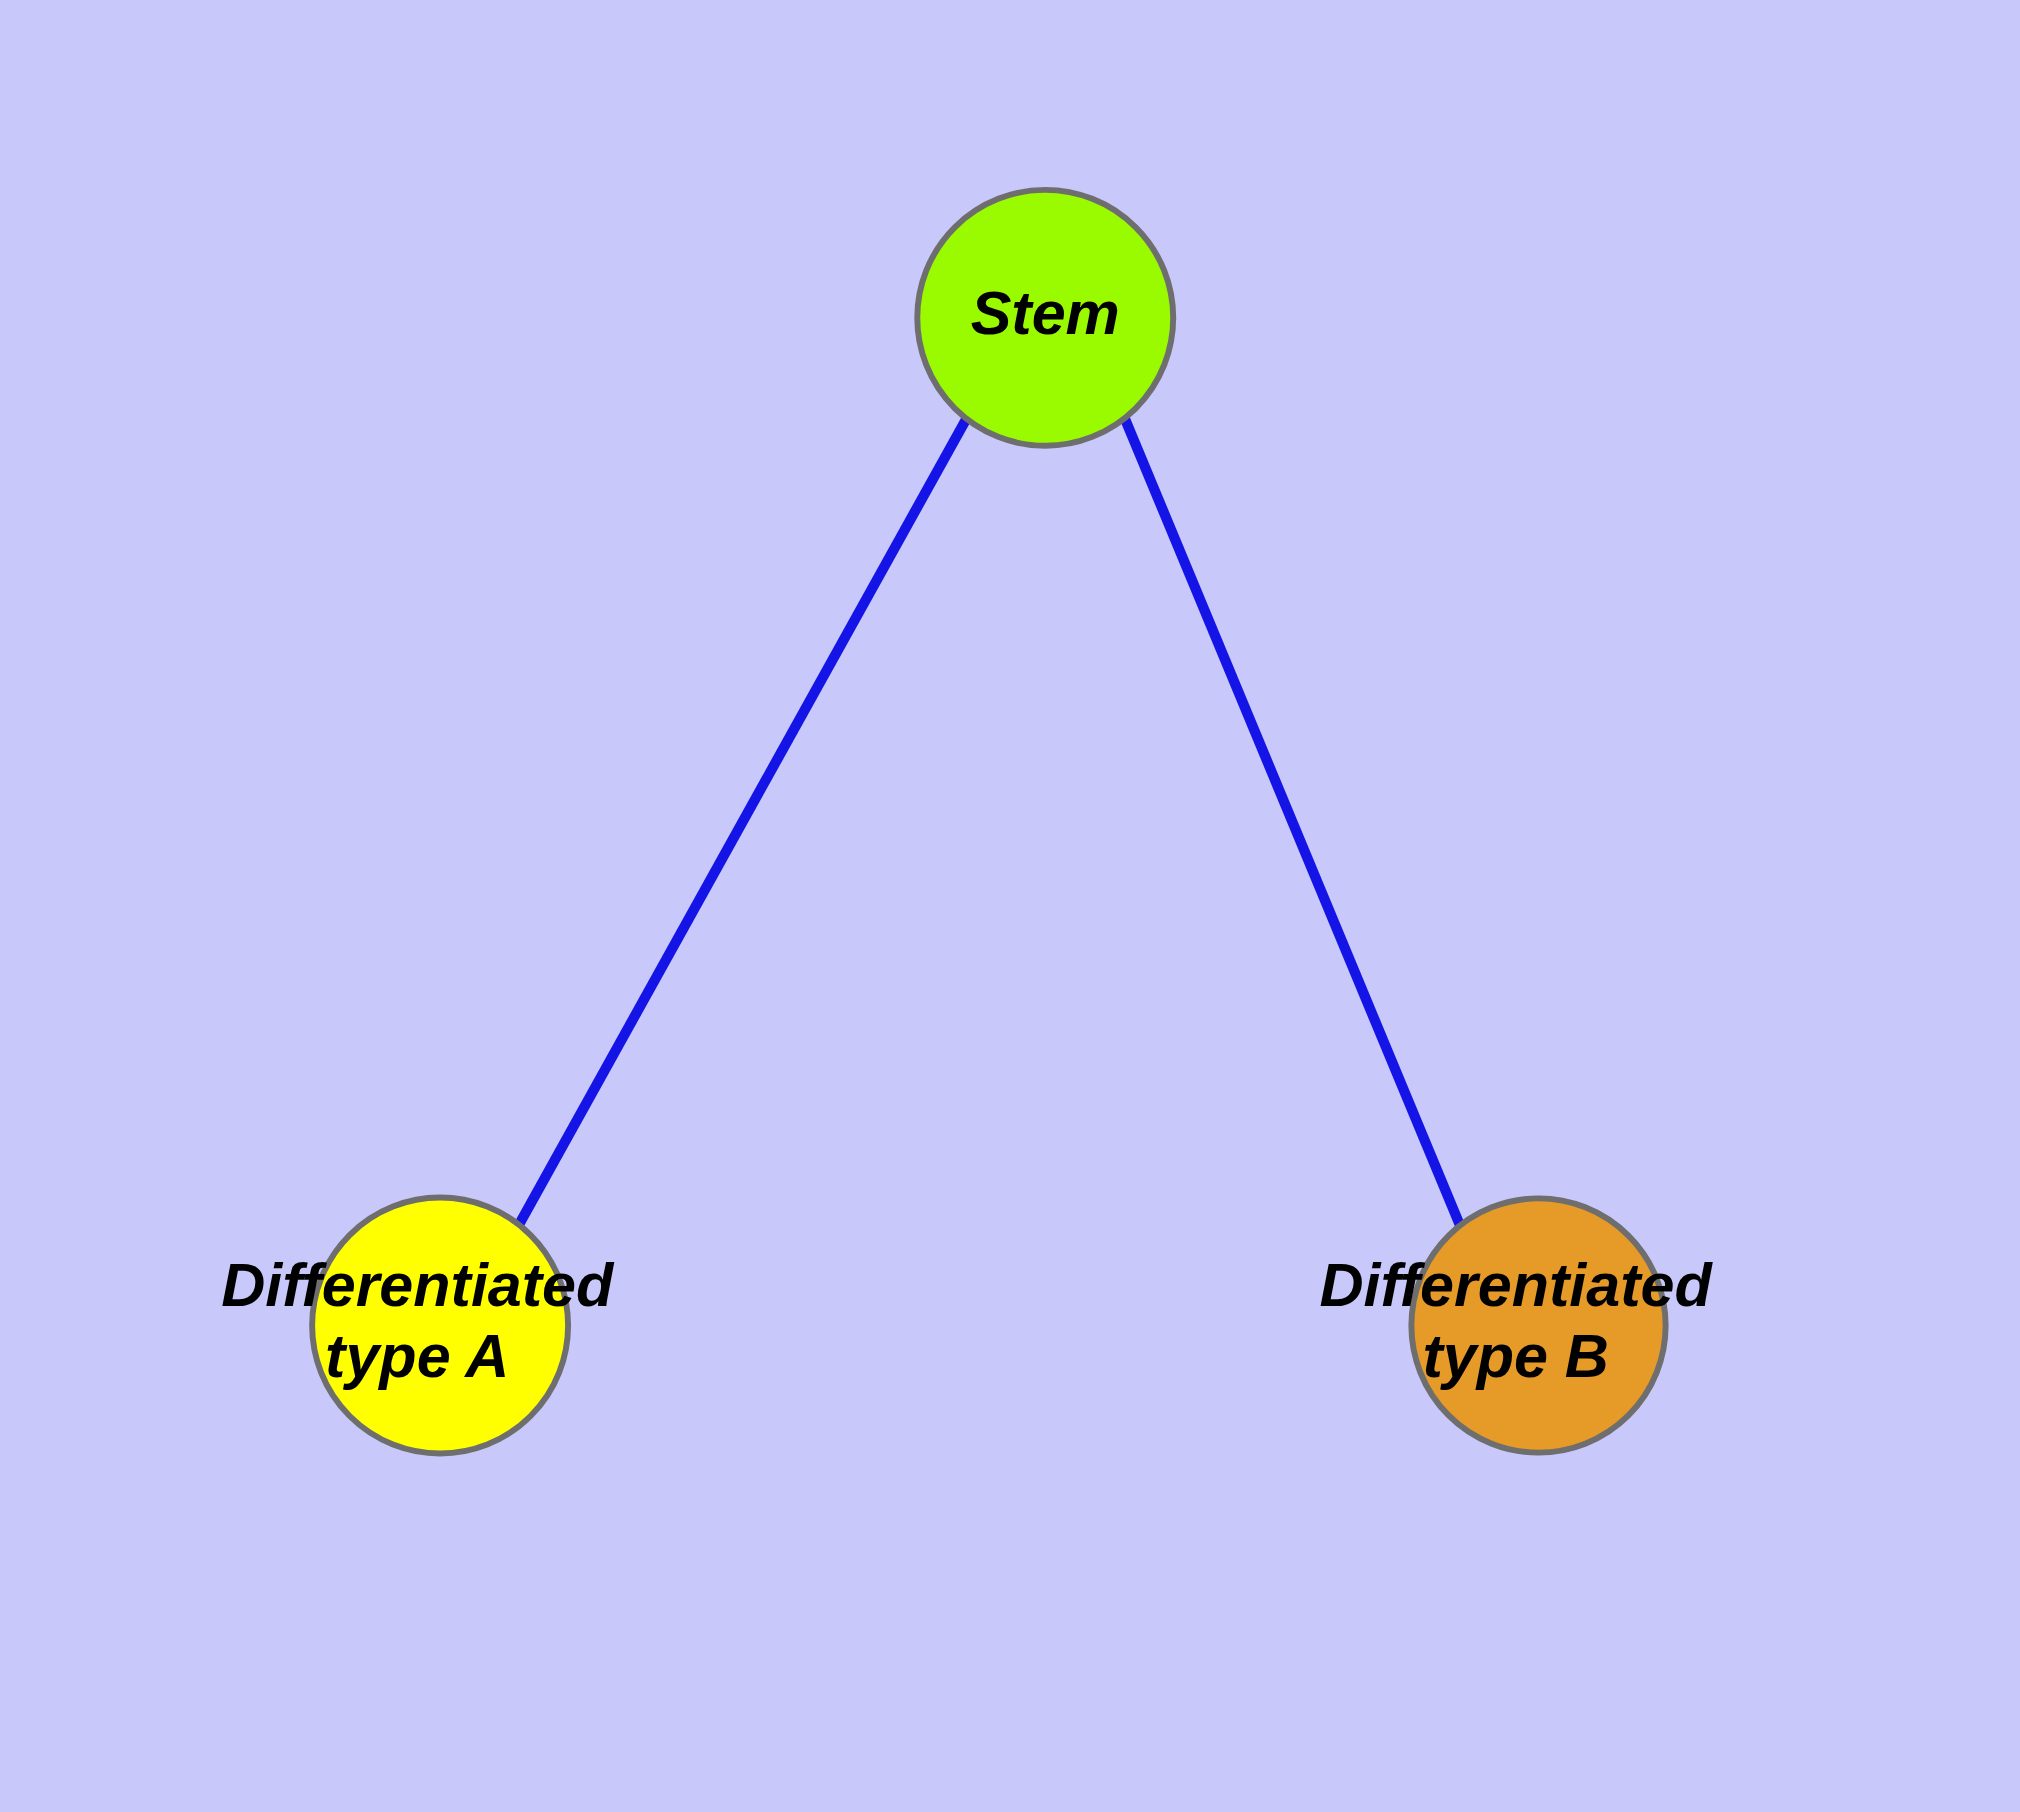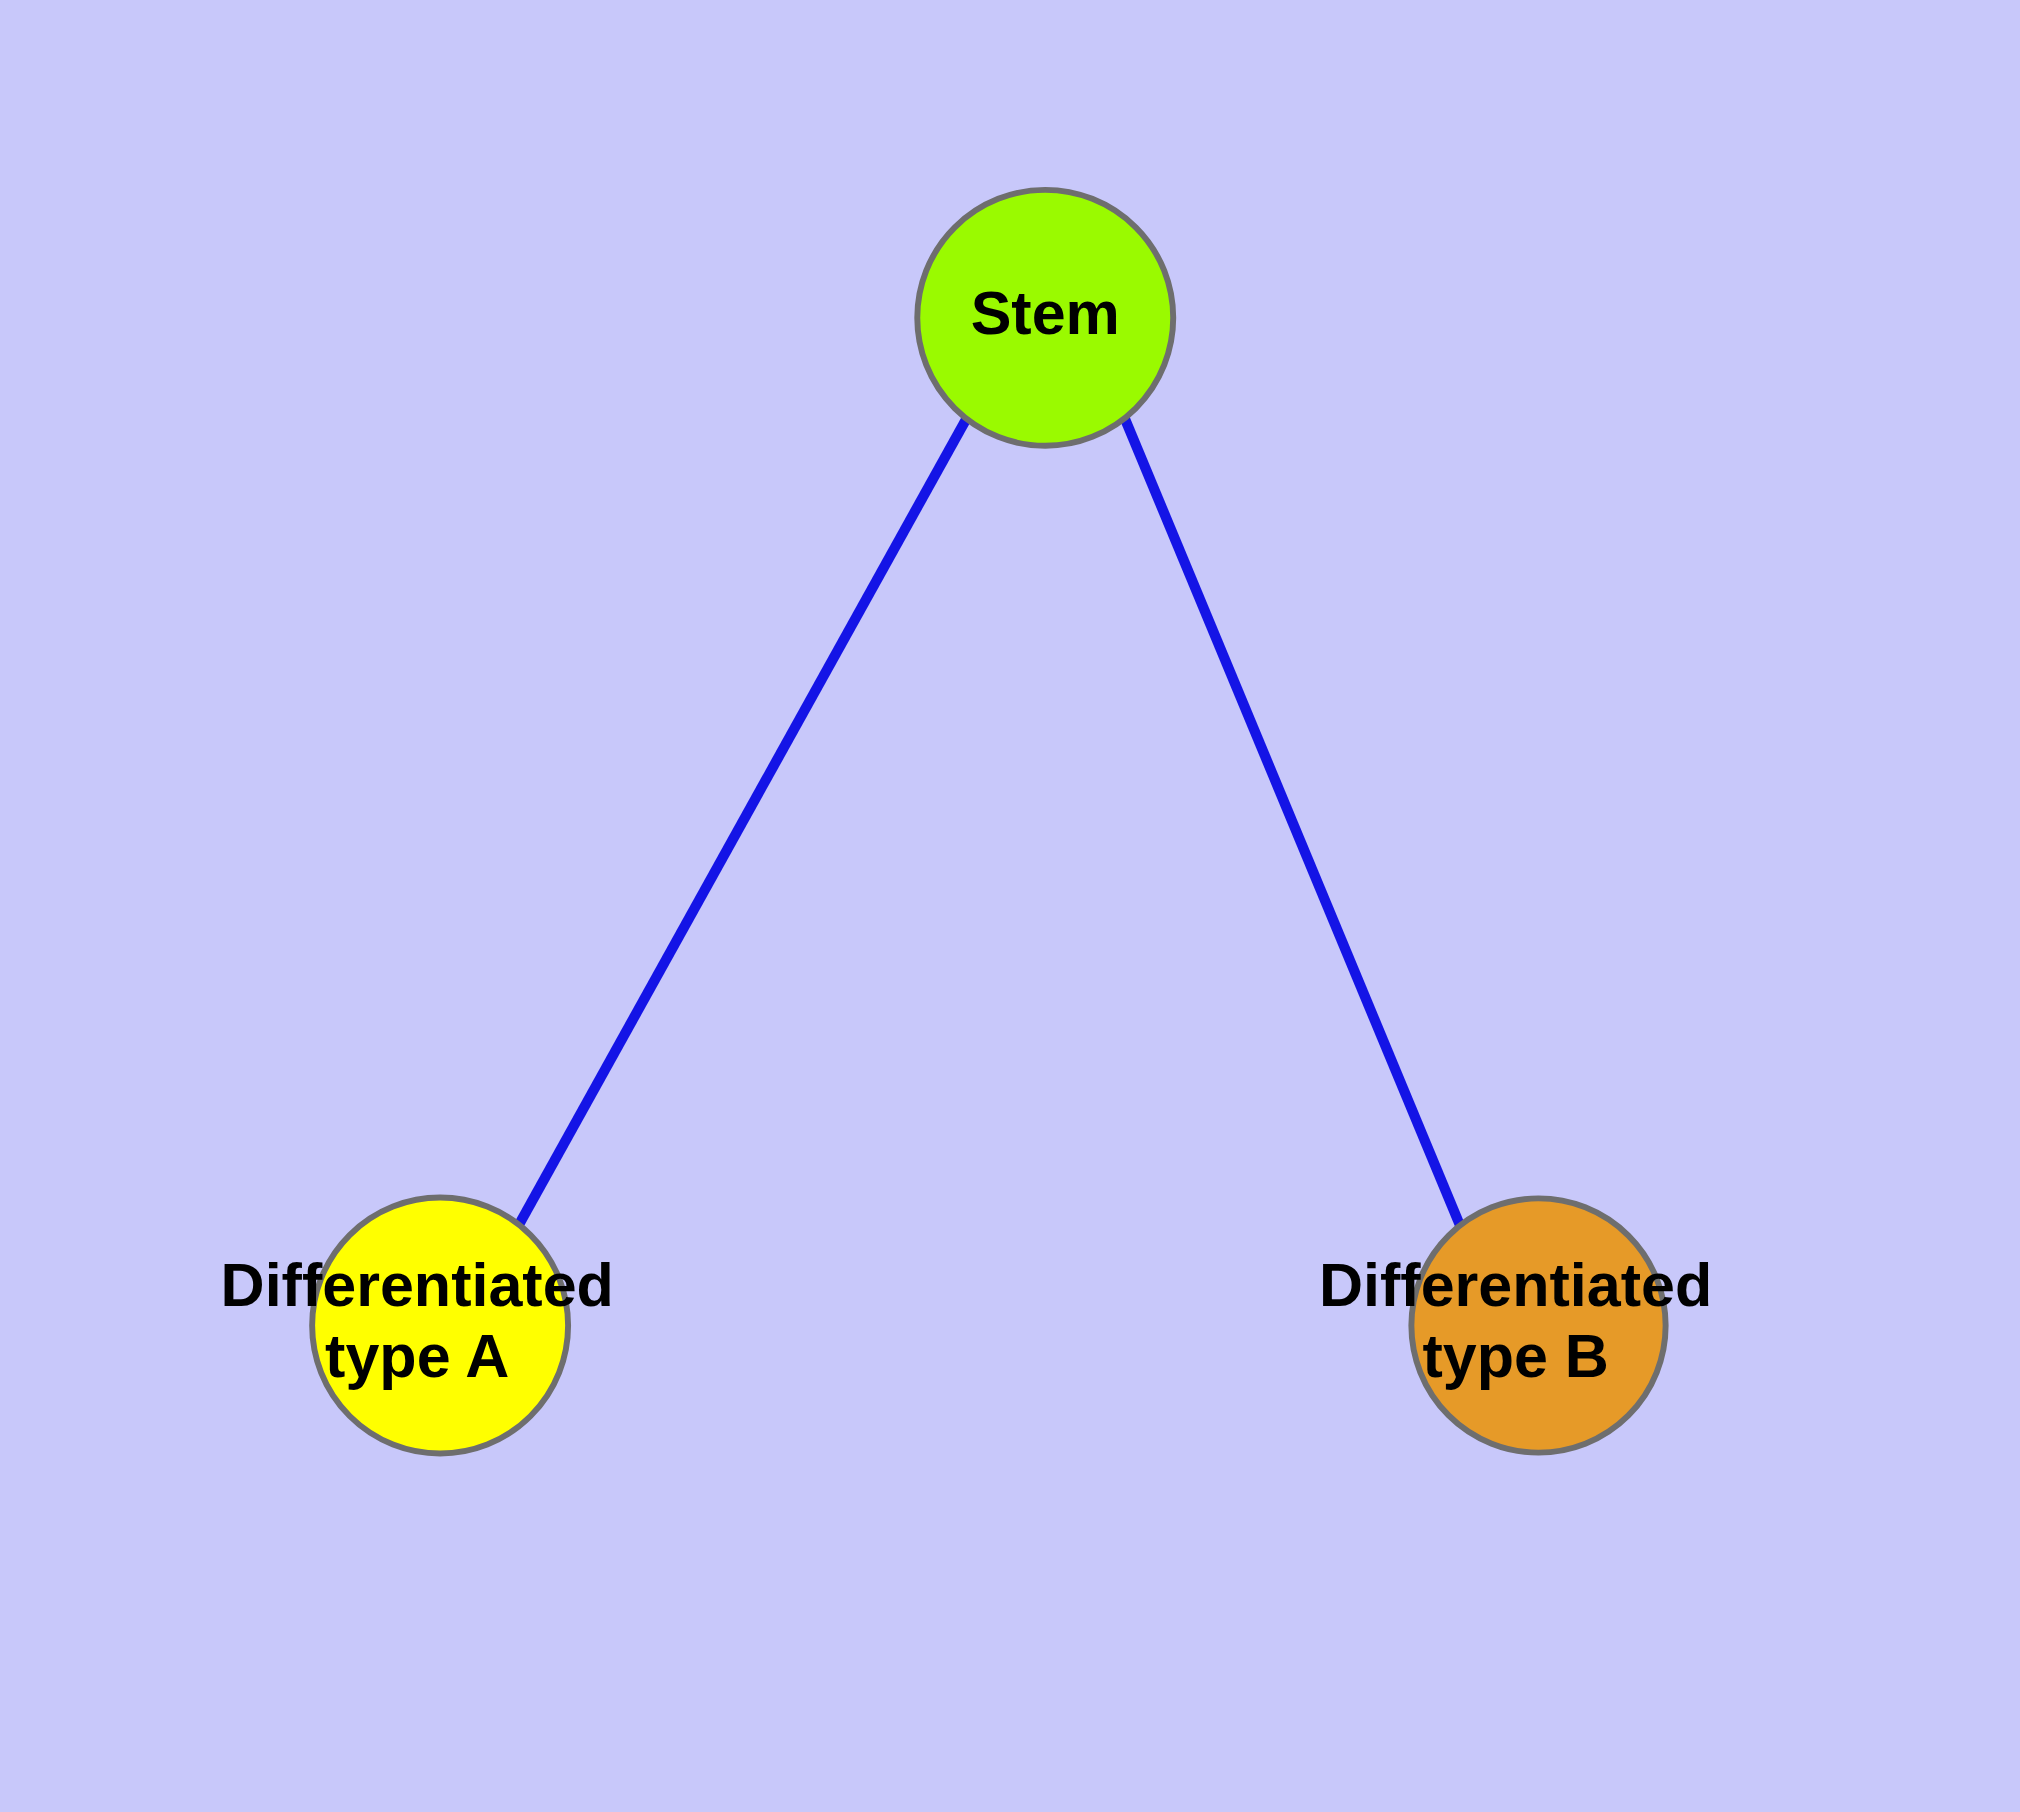--- a/index.html
+++ b/index.html
@@ -27,21 +27,21 @@
     font-family: "Liberation Sans", sans-serif;
     font-weight: bold;
     fill: #000000;
     text-anchor: middle;
     dominant-baseline: middle;
   }
 </style>
 </head>
 <body>
 
-<div id="canvas" style="width: 2021px; height: 1812px; background: rgb(200, 200, 250);">
+<div id="canvas" style="width: 2021px; height: 1812px; background: rgb(200, 200, 250); font-style: italic;">
   <svg id="graph-svg" viewBox="0 0 2384 2138" style="width: 2021px; height: 1812px;">
 
     <rect id="bg-rect" x="0" y="0" width="2384" height="2138" fill="#C8C8FA"></rect>
 
     <g id="edges-layer">
         <line x1="1140" y1="494" x2="612" y2="1445" stroke="#1414E6" stroke-width="12" stroke-linecap="butt"></line>
         <line x1="1327" y1="494" x2="1722" y2="1445" stroke="#1414E6" stroke-width="12" stroke-linecap="butt"></line>
       </g>
 
     <g id="nodes-layer">

